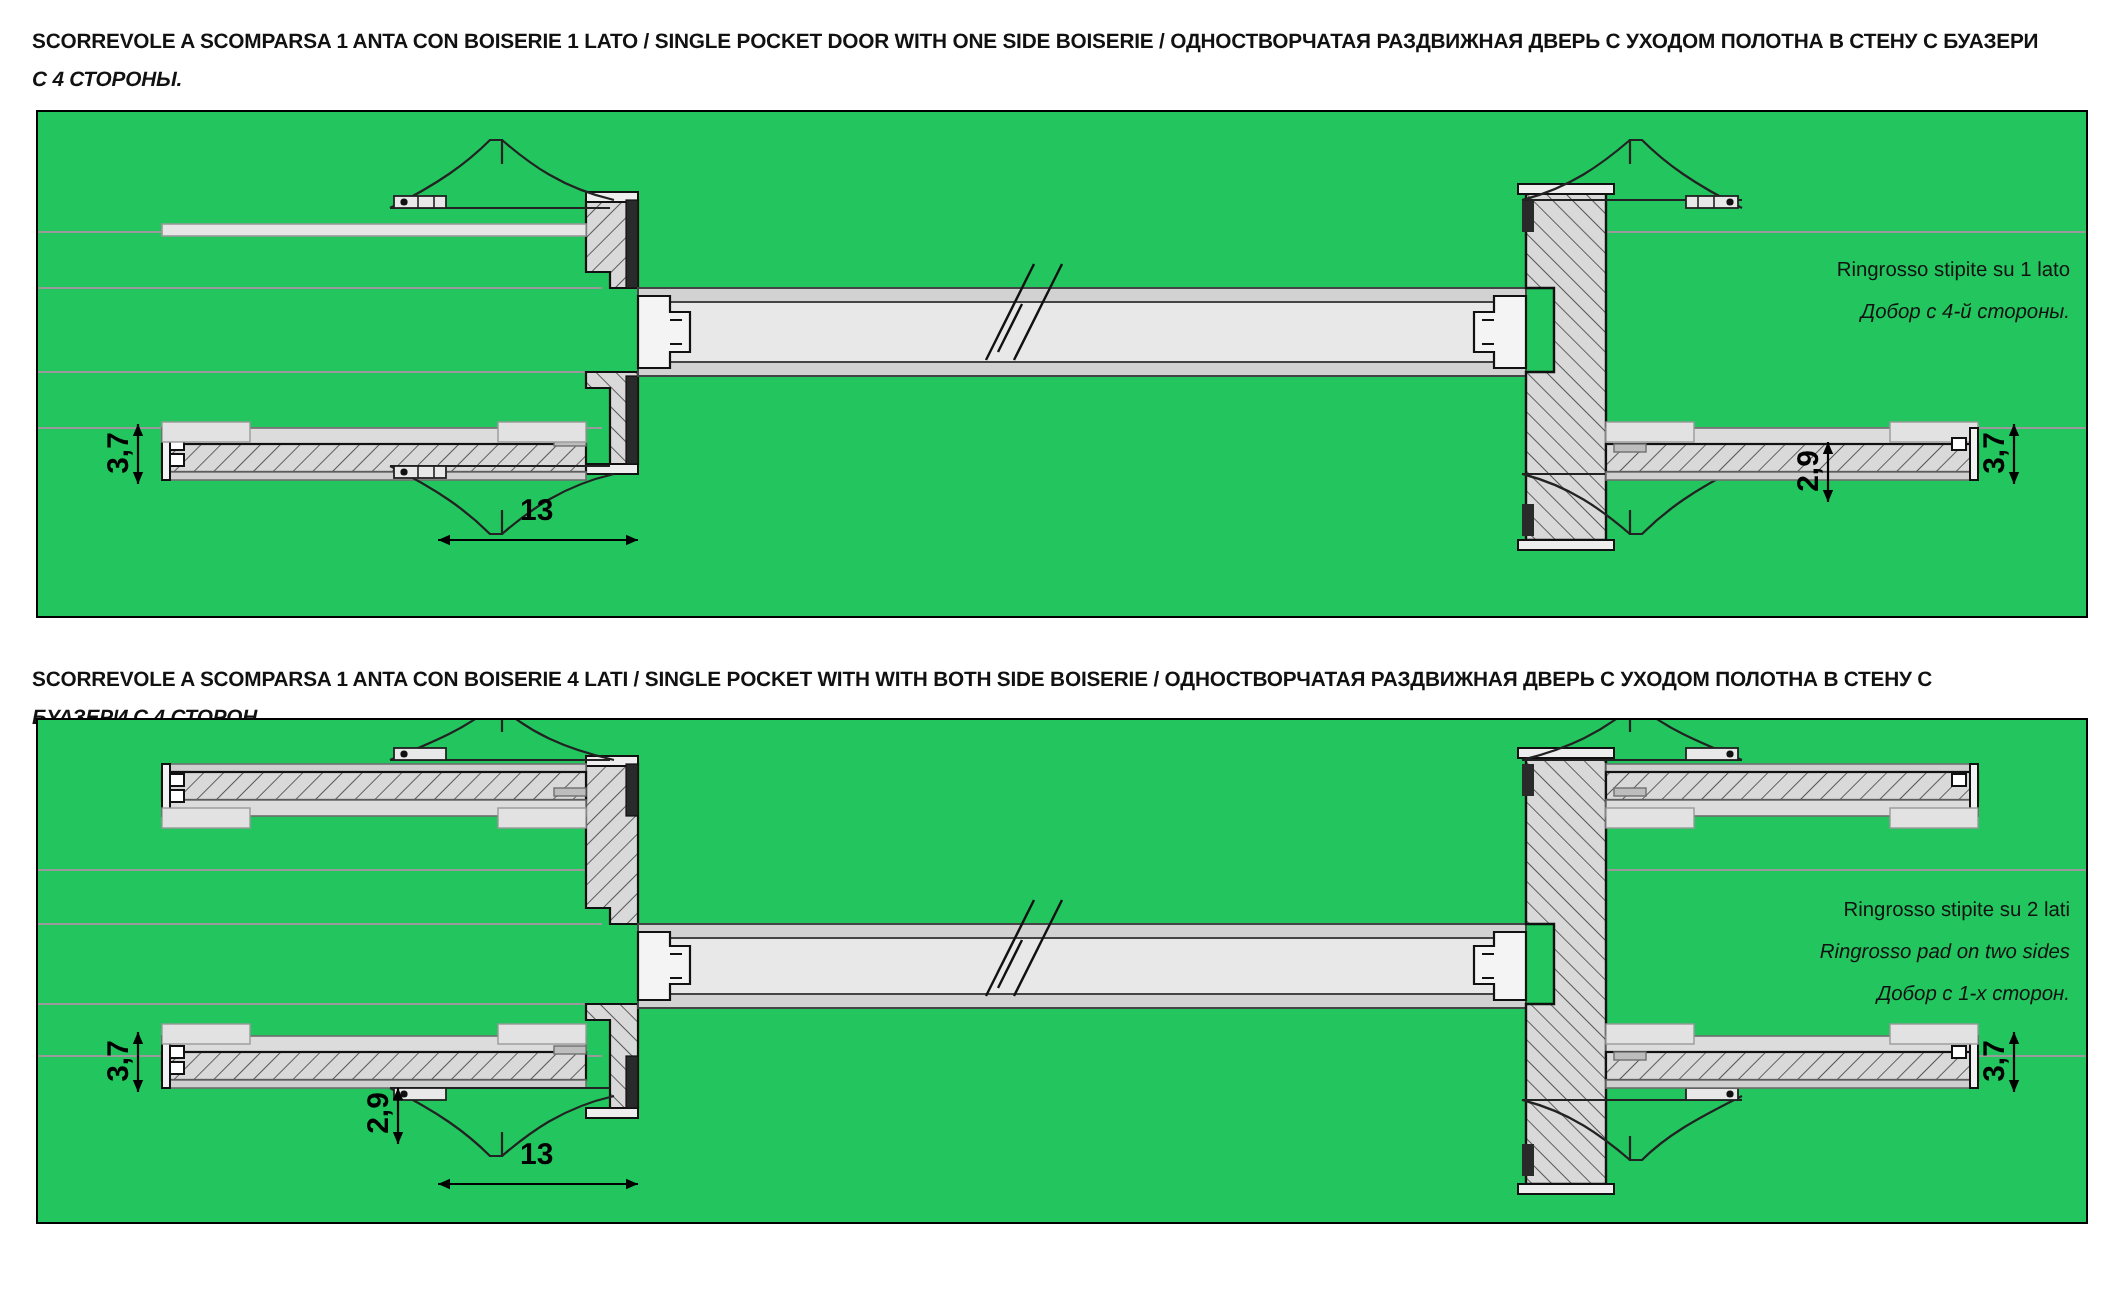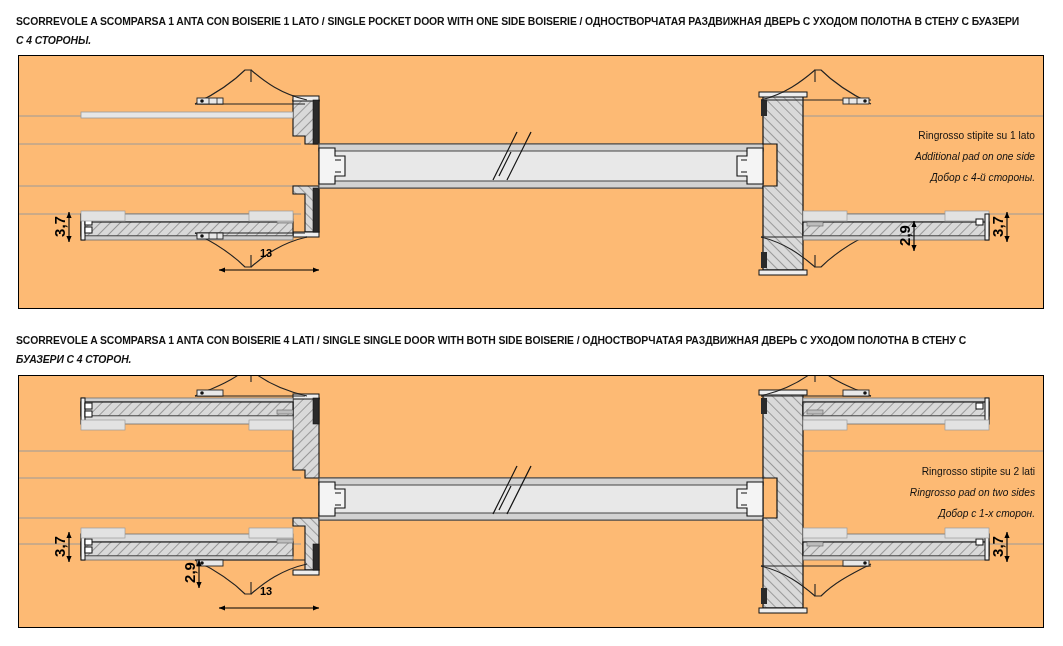--- a/index.html
+++ b/index.html
@@ -39,26 +39,26 @@
   .title-block .seg-ru { }
   .title-block .line2 { font-style: italic; display: block; }
 
   #title-1 { top: 12px; }
   #title-2 { top: 331px; }
 
   
   .frame {
     position: absolute;
     border: 1.4px solid #000;
-    background: #fdba74;
+    background: #22c55e;
     box-sizing: border-box;
     overflow: hidden;
   }
   #frame-1 { left: 18px; top: 55px; width: 1026px; height: 254px; }
-  #frame-2 { left: 18px; top: 375px; width: 1026px; height: 253px; }
+  #frame-2 { left: 18px; top: 359px; width: 1026px; height: 253px; }
 
   .svg-layer { position: absolute; left: 0; top: 0; }
 
   
   .callout {
     position: absolute;
     text-align: right;
     font-size: 10.2px;
     line-height: 21px;
     color: #111;
@@ -74,21 +74,21 @@
     font-size: 15px;
     font-weight: 700;
     color: #000;
     transform: rotate(-90deg);
     transform-origin: 50% 50%;
     white-space: nowrap;
     letter-spacing: 0px;
   }
   .dim-h {
     position: absolute;
-    font-size: 11px;
+    font-size: 15px;
     font-weight: 700;
     color: #000;
     white-space: nowrap;
   }
 </style>
 </head>
 <body>
 
 <div class="page">
 
@@ -246,32 +246,31 @@
 
       <g stroke="#000" stroke-width="1.1" fill="none">
         <line x1="988" y1="156" x2="988" y2="186"></line>
         <path d="M988,156 l-2.6,6 l5.2,0 z" fill="#000" stroke="none"></path>
         <path d="M988,186 l-2.6,-6 l5.2,0 z" fill="#000" stroke="none"></path>
       </g>
     </svg>
 
     <div class="callout" id="callout-1-inner" style="left:794px; top:69px; width:222px;">
       <span class="l-it">Ringrosso stipite su 1 lato</span>
-      <span class="l-en">Additional pad on one side</span>
       <span class="l-ru">Добор с 4-й стороны.</span>
     </div>
 
     <div class="dim-v" style="left:30px; top:162px;">3,7</div>
     <div class="dim-h" style="left:241px; top:191px;">13</div>
     <div class="dim-v" style="left:875px; top:171px;">2,9</div>
     <div class="dim-v" style="left:968px; top:162px;">3,7</div>
   </div>
 
   <div class="title-block" id="title-2">
-    <span class="seg-it">SCORREVOLE A SCOMPARSA 1 ANTA CON BOISERIE 4 LATI</span><span class="seg-it"> / </span><span class="seg-en">SINGLE SINGLE DOOR WITH BOTH SIDE BOISERIE</span><span class="seg-en"> / </span><span class="seg-ru">ОДНОСТВОРЧАТАЯ РАЗДВИЖНАЯ ДВЕРЬ С УХОДОМ ПОЛОТНА В СТЕНУ С</span>
+    <span class="seg-it">SCORREVOLE A SCOMPARSA 1 ANTA CON BOISERIE 4 LATI</span><span class="seg-it"> / </span><span class="seg-en">SINGLE POCKET WITH WITH BOTH SIDE BOISERIE</span><span class="seg-en"> / </span><span class="seg-ru">ОДНОСТВОРЧАТАЯ РАЗДВИЖНАЯ ДВЕРЬ С УХОДОМ ПОЛОТНА В СТЕНУ С</span>
     <span class="line2">БУАЗЕРИ С 4 СТОРОН.</span>
   </div>
 
   <div class="frame" id="frame-2">
     <svg class="svg-layer" width="1026" height="253" viewBox="0 0 1026 253">
       <defs>
         <pattern id="hatchC" patternUnits="userSpaceOnUse" width="7" height="7" patternTransform="rotate(45)">
           <rect width="7" height="7" fill="#d9d9d9"></rect>
           <line x1="0" y1="0" x2="0" y2="7" stroke="#3a3a3a" stroke-width="0.8"></line>
         </pattern>

